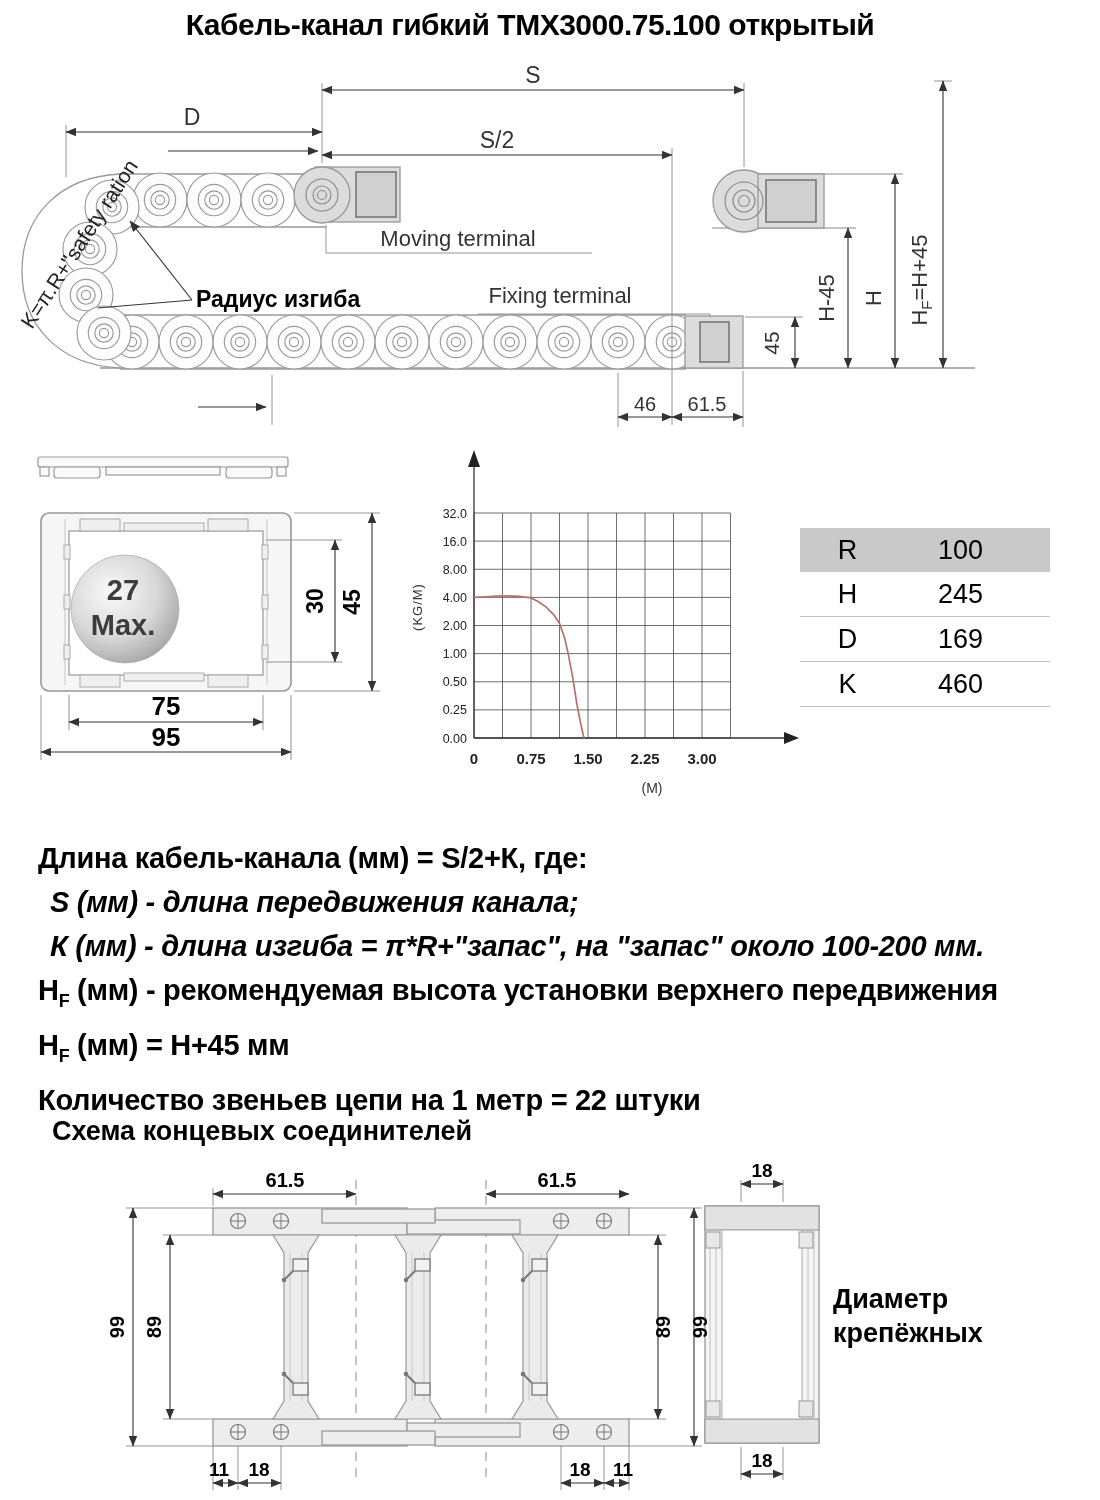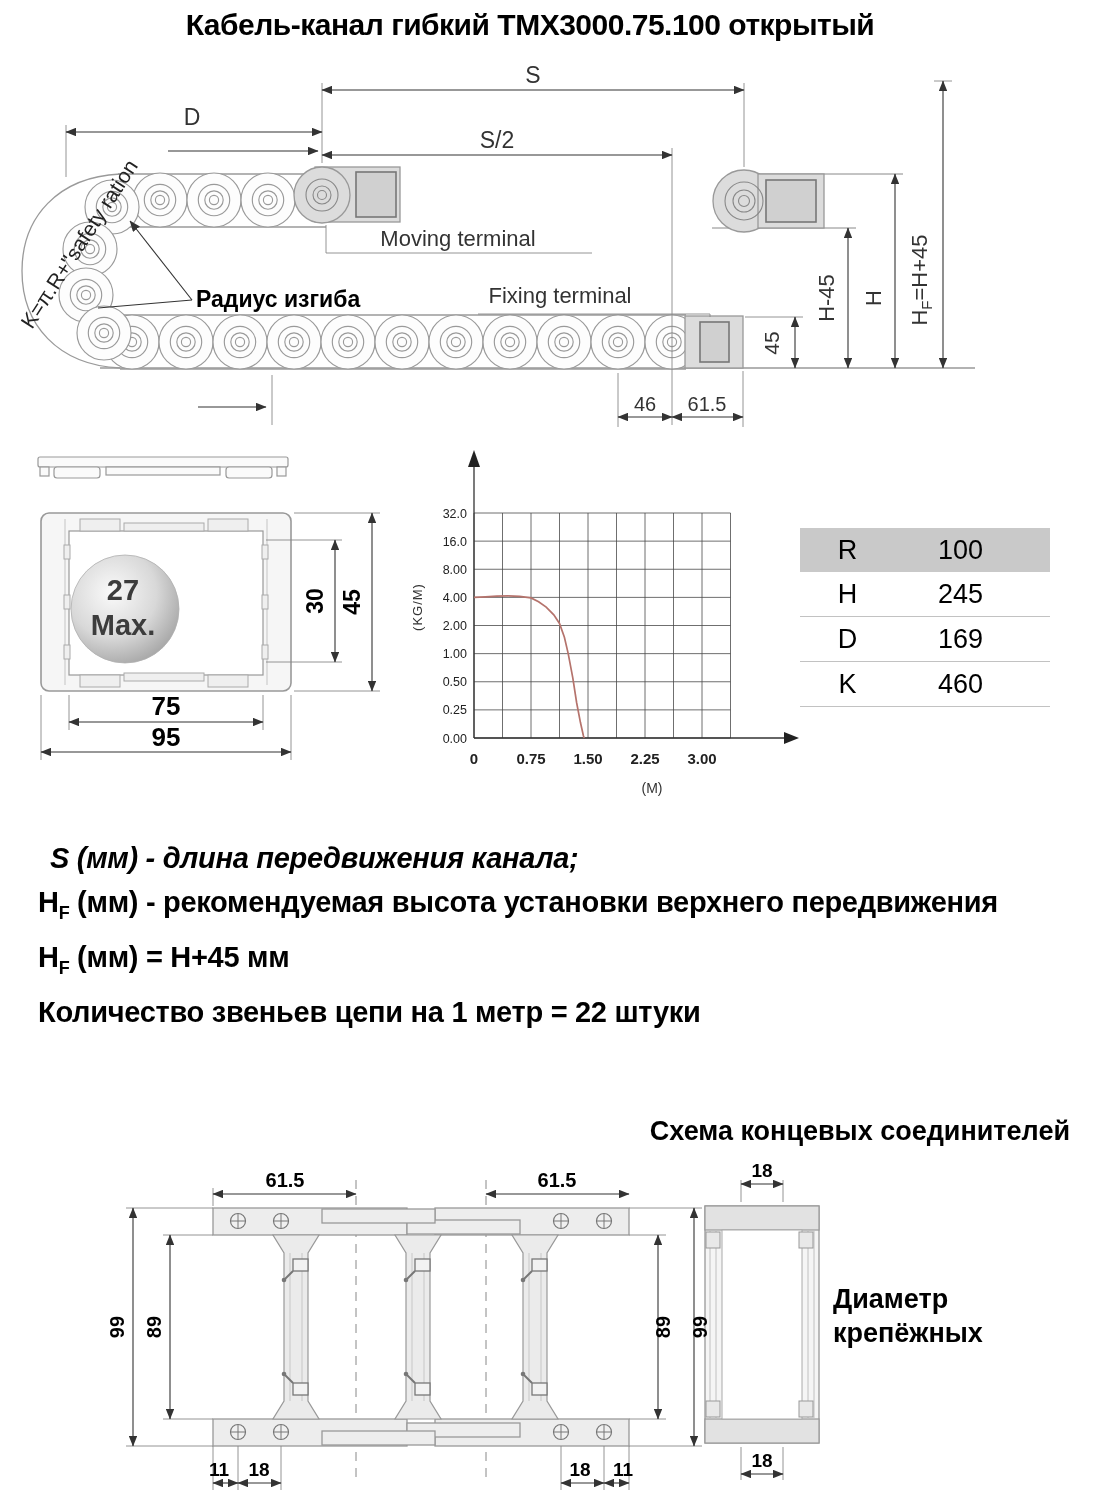--- a/index.html
+++ b/index.html
@@ -4,21 +4,21 @@
 <style>
   html,body{margin:0;padding:0;background:#fff;}
   .page{position:relative;width:1100px;height:1500px;background:#fff;overflow:hidden;
         font-family:"Liberation Sans",sans-serif;color:#000;}
   .abs{position:absolute;}
   .page-title{top:8px;left:0;width:1060px;text-align:center;font-size:30px;font-weight:700;letter-spacing:-0.5px;}
   .notes{top:836px;left:38px;width:1050px;font-size:29px;font-weight:700;letter-spacing:-0.3px;}
   .notes p{margin:0;line-height:44px;}
   .notes p.indent{padding-left:12px;font-style:italic;}
   .notes sub{font-size:18px;font-weight:700;}
-  .conn-heading{top:1116px;left:0;width:1032px;text-align:right;font-size:27px;font-weight:700;padding-left:38px;}
+  .conn-heading{top:1116px;left:14px;width:1032px;text-align:left;font-size:27px;font-weight:700;padding-left:38px;}
   .conn-note{top:1282px;left:833px;width:240px;font-size:27px;font-weight:700;line-height:34px;}
   .param-table{top:528px;left:800px;width:250px;font-size:27px;}
   .param-table .trow{display:flex;height:44px;align-items:center;}
   .param-table .trow.hl{background:#c9c9c9;}
   .param-table .trow.sep{border-bottom:1px solid #c2c2c2;}
   .param-table .tname{flex:0 0 95px;text-align:center;}
   .param-table .tval{flex:1;text-align:center;padding-right:24px;}
   svg text{font-family:"Liberation Sans",sans-serif;}
 </style>
 </head>
@@ -320,21 +320,23 @@
       <span class="tname">D</span>
       <span class="tval">169</span>
     </div>
     <div class="trow sep">
       <span class="tname">K</span>
       <span class="tval">460</span>
     </div>
   </div>
 
   <div class="abs notes">
+    <p>Длина кабель-канала (мм) = S/2+К, где:</p>
     <p class="indent">S (мм) - длина передвижения канала;</p>
+    <p class="indent">К (мм) - длина изгиба = π*R+"запас", на "запас" около 100-200 мм.</p>
     <p><span>H</span><sub>F</sub><span> (мм) - рекомендуемая высота установки верхнего передвижения</span></p>
     <p><span>H</span><sub>F</sub><span> (мм) = H+45 мм</span></p>
     <p>Количество звеньев цепи на 1 метр = 22 штуки</p>
   </div>
 
   <div class="abs conn-heading">Схема концевых соединителей</div>
 
   <svg class="abs" style="top:1150px;left:0" width="1100" height="350" viewBox="0 0 1100 350">
     <defs>
       <g id="latch">

